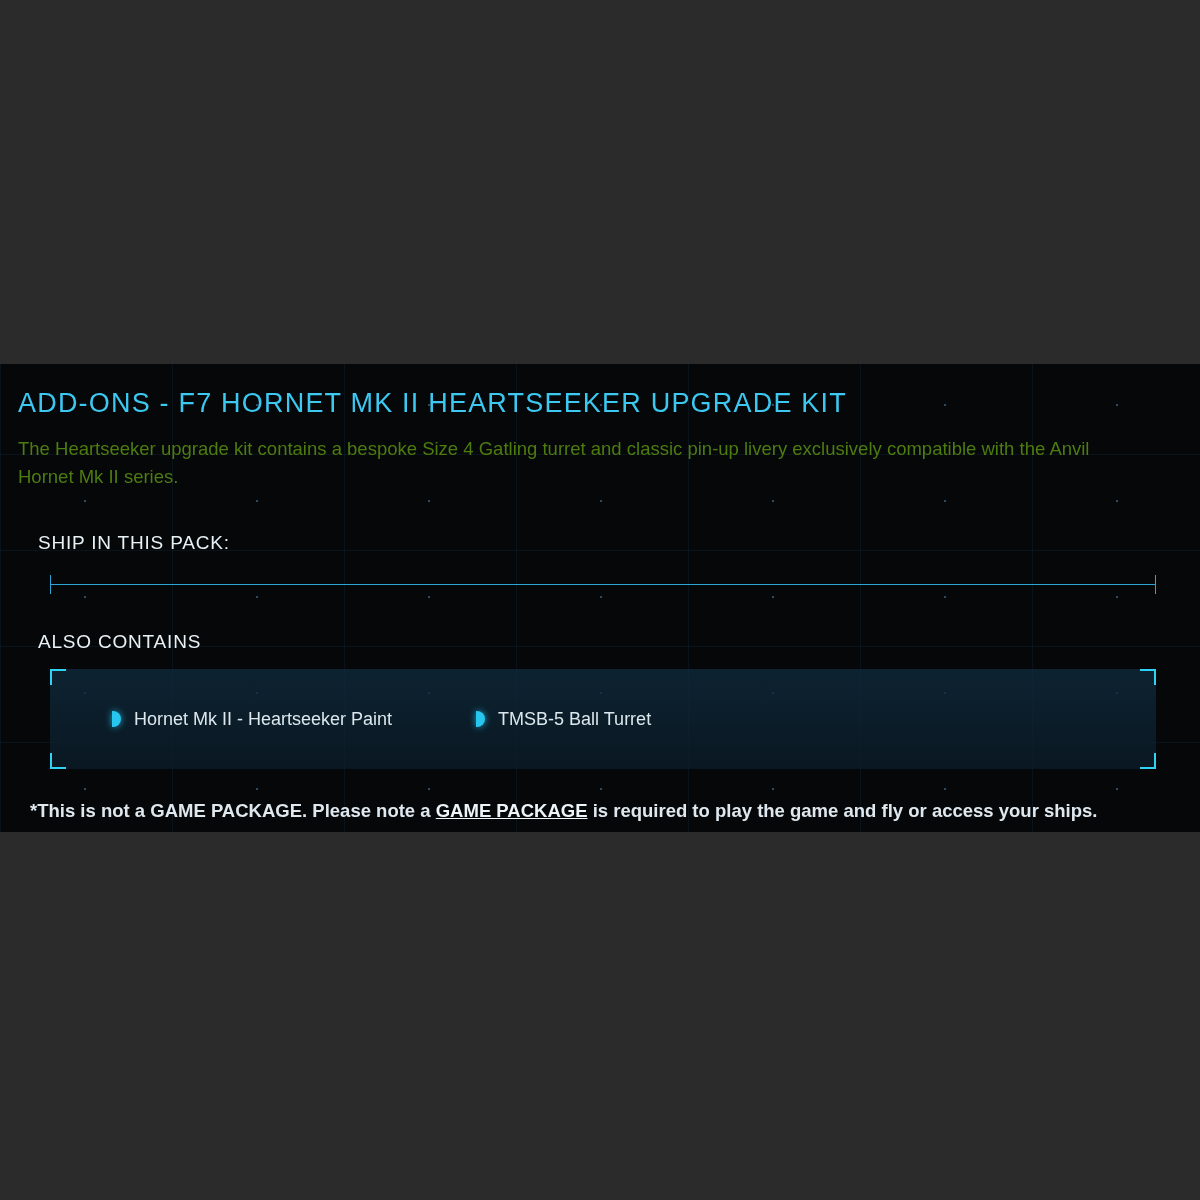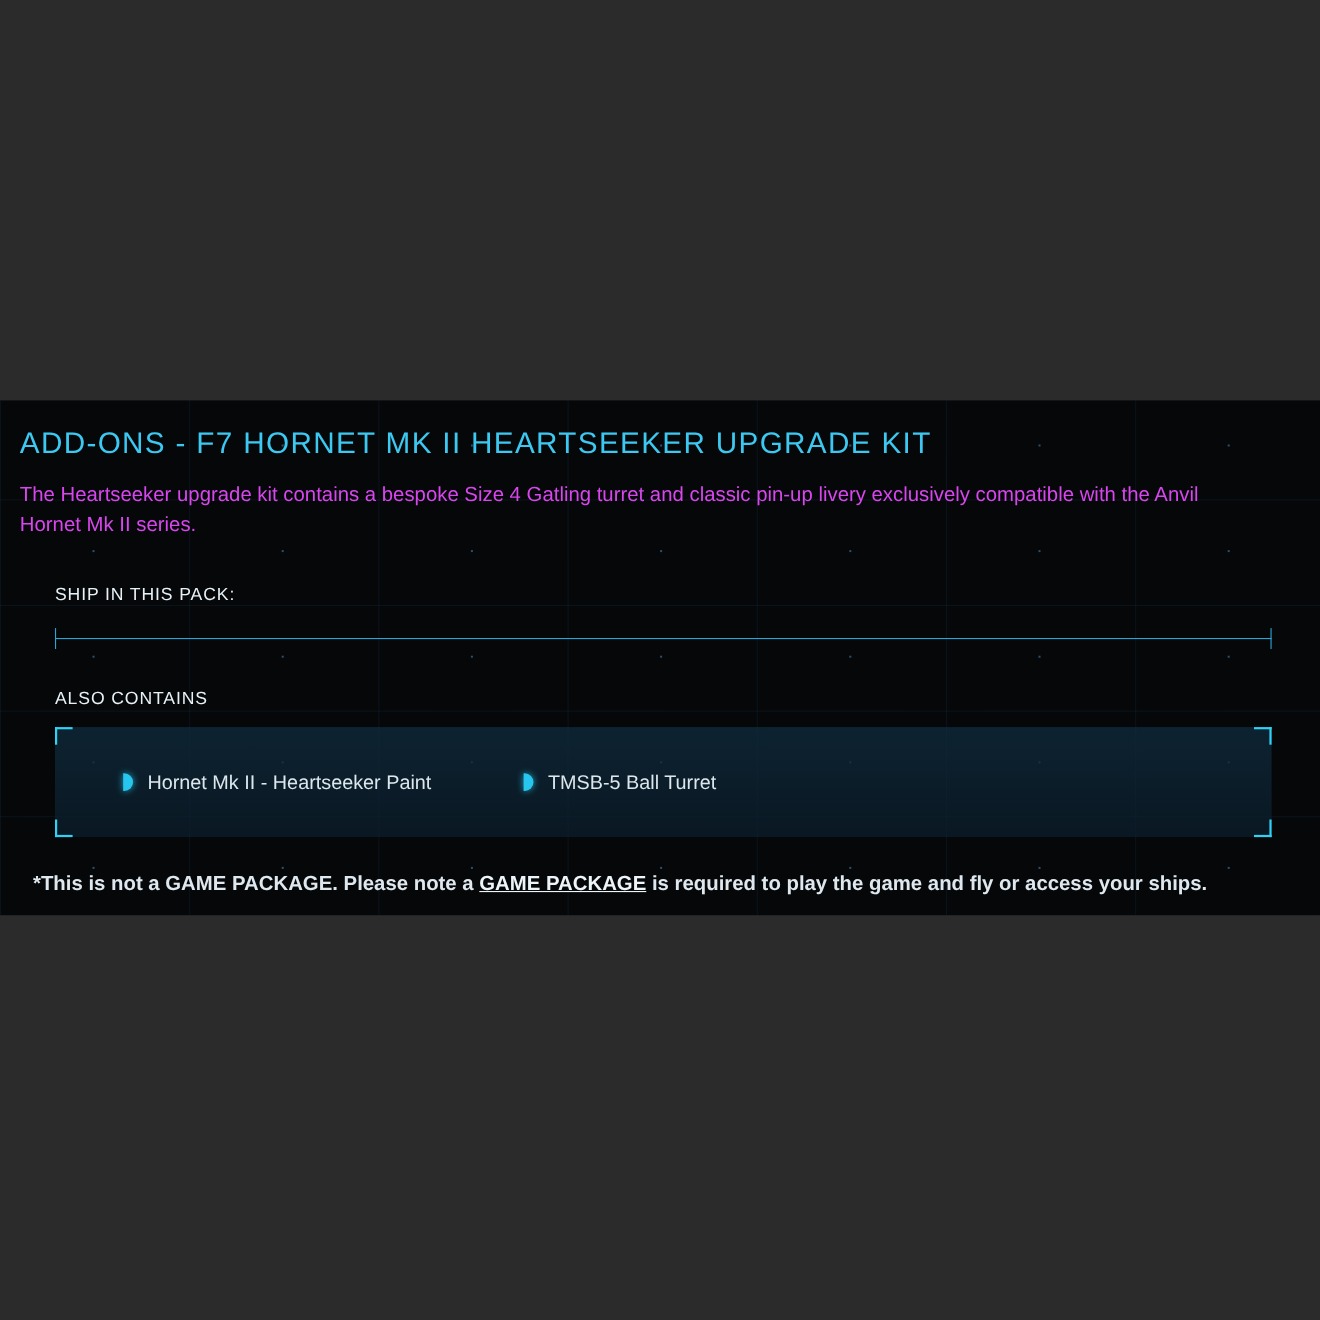--- a/index.html
+++ b/index.html
@@ -61,33 +61,33 @@
     font-size: 27px;
     letter-spacing: 1.2px;
     font-weight: normal;
     margin: 0;
     padding-top: 24px;
     text-transform: uppercase;
     white-space: nowrap;
   }
 
   .desc {
-    color: #d946ef;
+    color: #4d7c0f;
     font-size: 18.5px;
     line-height: 28px;
     margin: 16px 0 0 0;
     max-width: 1120px;
     font-weight: 300;
   }
 
   .section-label {
     color: #e8f1f6;
-    font-size: 16px;
+    font-size: 19px;
     letter-spacing: 0.8px;
-    margin-left: 32px;
+    margin-left: 20px;
     text-transform: uppercase;
   }
 
   #ship-section { margin-top: 41px; }
 
   
   .bracket-rule {
     position: relative;
     height: 26px;
     margin-top: 18px;

